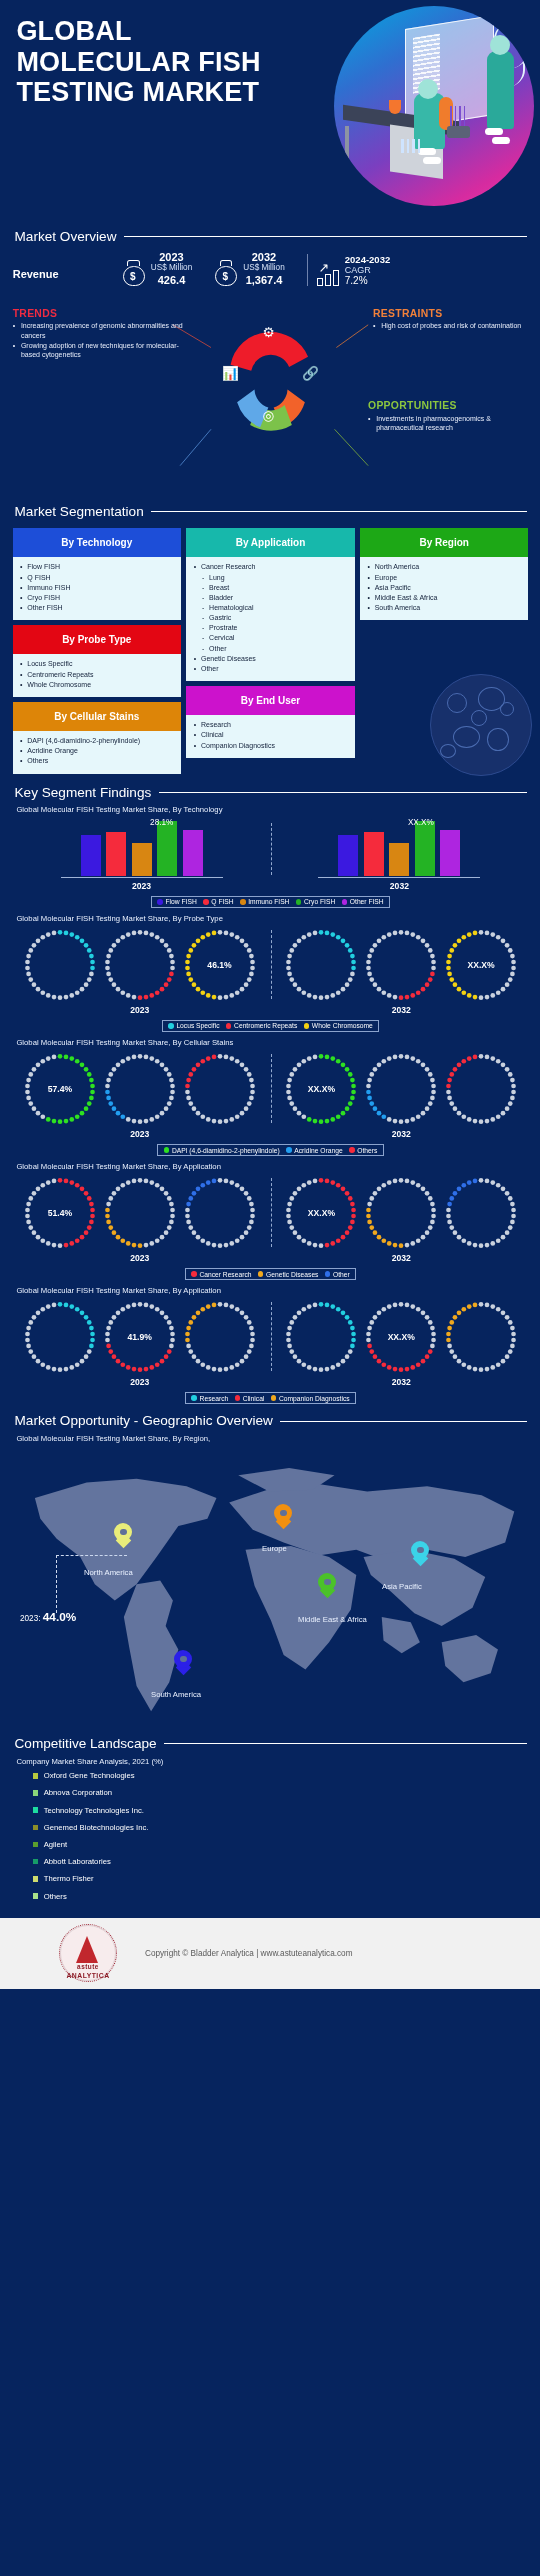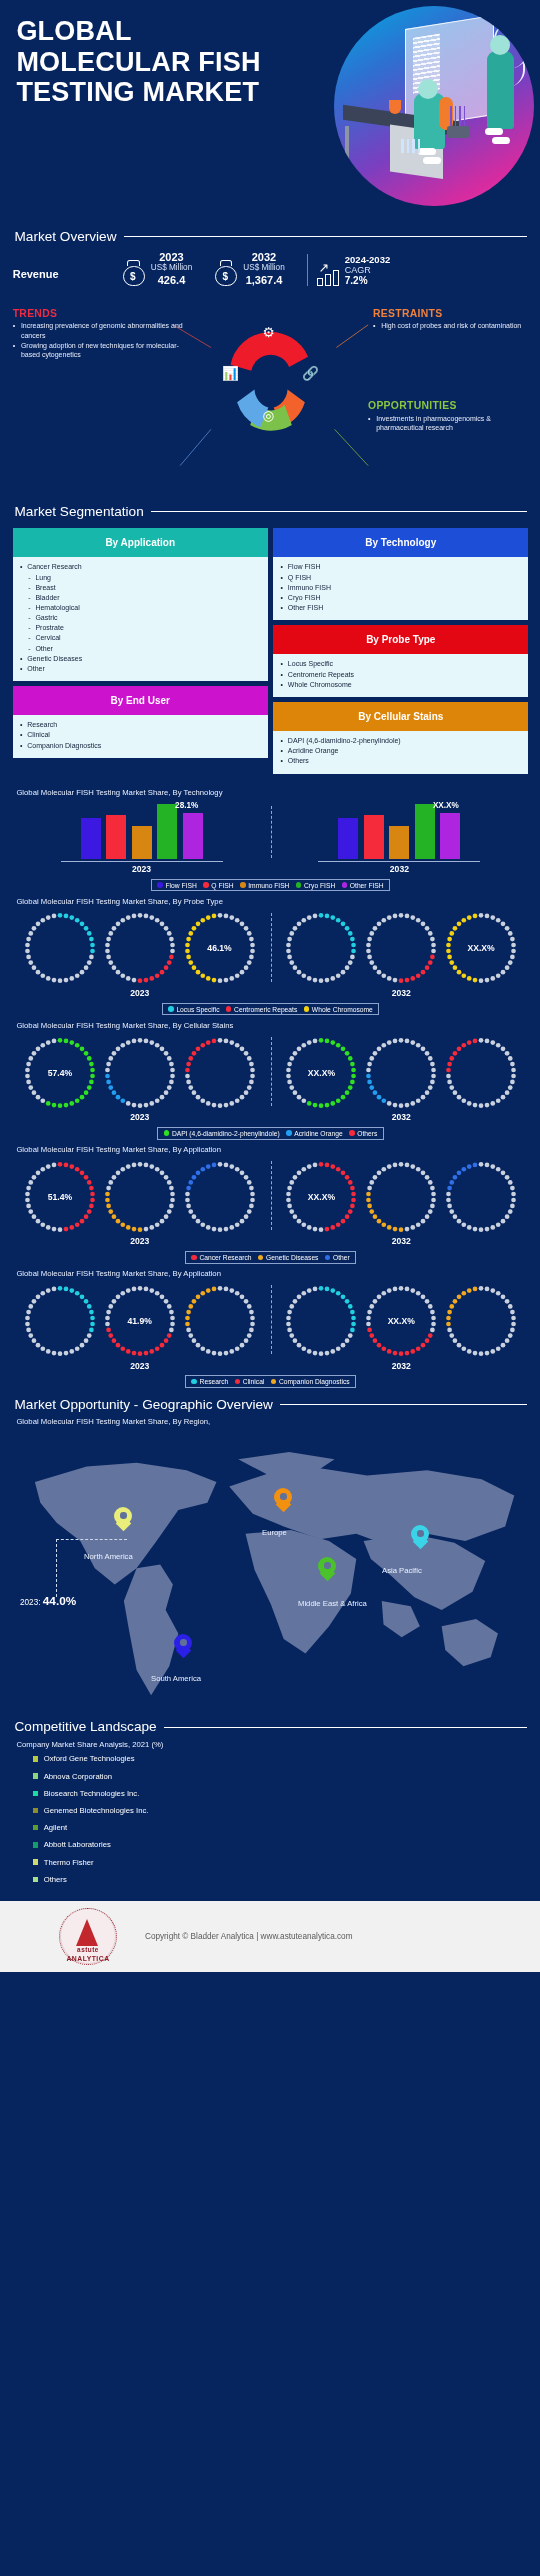--- a/index.html
+++ b/index.html
@@ -78,21 +78,21 @@
   .ov-col .val { font-size:11px; font-weight:bold; text-align:center; }
   .cagr-wrap { display:flex; align-items:flex-end; border-left:0.9px solid #6e82ad; padding-left:9px; }
   .cagr-icon { width:23.6px; height:23.6px; position:relative; margin-right:4.5px; }
   .cagr-icon .b1,.cagr-icon .b2,.cagr-icon .b3{position:absolute;bottom:0;border:1.3px solid #fff;}
   .cagr-icon .b1{left:0;width:6.4px;height:7.3px;}
   .cagr-icon .b2{left:8.2px;width:6.4px;height:11.8px;}
   .cagr-icon .b3{left:16.4px;width:6.4px;height:15.4px;}
   .cagr-icon .arrow{position:absolute;left:1.8px;top:0;font-size:12.7px;line-height:1;}
   .cagr-col .yrs{font-size:9.5px;font-weight:bold;}
   .cagr-col .lbl{font-size:9px;color:#d6e2f7;}
-  .cagr-col .pct{font-size:10px;font-weight:bold;}
+  .cagr-col .pct{font-size:10px;font-weight:normal;}
 
   
   .influence { position:relative; height: 209px; margin-top:1.8px; }
   .inf-col { position:absolute; width:173px; }
   .inf-col h4 { font-size:10.4px; font-weight:bold; letter-spacing:0.3px; }
   .inf-col ul { list-style:none; margin-top:2.7px; }
   .inf-col li { font-size:7px; line-height:1.35; position:relative; padding-left:8.2px; color:#e8eefb; margin-bottom:0.9px;}
   .inf-col li:before { content:"•"; position:absolute; left:0; }
   .inf-drivers { left:12.7px; top:14.5px; }
   .inf-drivers h4 { color:#ef2b41; }
@@ -121,21 +121,21 @@
     background:#17306b; border:1.8px solid #2c4a8f; overflow:hidden; }
   .cell-img i { position:absolute; display:block; border-radius:50%; border:1.3px solid #4a6bb0; }
 
   
   .bars-row { display:flex; position:relative; margin-top:5.5px; padding:0 12.7px; }
   .bars-half { flex:1; display:flex; flex-direction:column; align-items:center; }
   .bars { display:flex; align-items:flex-end; gap:5.5px; height:56px; padding:0 5.5px; }
   .bar { width:20px; }
   .bars-axis { width:162px; height:0.9px; background:#9fb4d8; margin-top:1.8px; }
   .bars-yr { font-size:8.6px; font-weight:bold; margin-top:2.7px; }
-  .bar-lab { font-size:8.2px; font-weight:bold; position:absolute;margin-left:25px; }
+  .bar-lab { font-size:8.2px; font-weight:normal; position:absolute; }
   .divider-v { position:absolute; left:50%; top:3.6px; bottom:16.4px; width:0;
     border-left:0.9px dashed #93a9cf; }
   .legend { display:flex; justify-content:center; margin-top:4.5px; }
   .legend-box { border:0.9px solid #8ba3cd; padding:1.8px 5.5px; display:flex; gap:6.4px; align-items:center; }
   .legend-item { display:flex; align-items:center; gap:2.7px; font-size:6.7px; white-space:nowrap; }
   .dot { width:5.5px; height:5.5px; border-radius:50%; display:inline-block; }
   .sq { width:5.5px; height:5.5px; display:inline-block; }
 
   .donut-row { display:flex; position:relative; margin-top:3.6px; padding:0 9px; }
   .donut-half { flex:1; display:flex; flex-direction:column; align-items:center; }
@@ -306,20 +306,49 @@
 
   <div class="sec-head">
     <div class="t">Market Segmentation</div>
     <div class="rule"></div>
   </div>
 
   <div class="segmentation">
     <div class="seg-grid">
 
       <div class="seg-col">
+        <div class="seg-card-head" style="background:#1d4ed8">By Technology</div>
+        <div class="seg-card-body">
+          <ul id="tech-list">
+              <li>Flow FISH</li>
+              <li>Q FISH</li>
+              <li>Immuno FISH</li>
+              <li>Cryo FISH</li>
+              <li>Other FISH</li>
+            </ul>
+        </div>
+        <div class="seg-card-head" style="background:#e30613;margin-top:4.5px">By Probe Type</div>
+        <div class="seg-card-body">
+          <ul id="probe-list">
+              <li>Locus Specific</li>
+              <li>Centromeric Repeats</li>
+              <li>Whole Chromosome</li>
+            </ul>
+        </div>
+        <div class="seg-card-head" style="background:#dd8508;margin-top:4.5px">By Cellular Stains</div>
+        <div class="seg-card-body">
+          <ul id="stain-list">
+              <li>DAPI (4,6-diamidino-2-phenylindole)</li>
+              <li>Acridine Orange</li>
+              <li>Others</li>
+            </ul>
+        </div>
+      </div>
+
+      <div class="seg-col">
         <div class="seg-card-head" style="background:#17b8ab">By Application</div>
         <div class="seg-card-body">
           <ul id="app-list">
               <li>Cancer Research</li>
               <li class="sub">Lung</li>
               <li class="sub">Breast</li>
               <li class="sub">Bladder</li>
               <li class="sub">Hematological</li>
               <li class="sub">Gastric</li>
               <li class="sub">Prostrate</li>
@@ -332,52 +361,48 @@
         <div class="seg-card-head" style="background:#cc12cc;margin-top:4.5px">By End User</div>
         <div class="seg-card-body">
           <ul id="enduser-list">
               <li>Research</li>
               <li>Clinical</li>
               <li>Companion Diagnostics</li>
             </ul>
         </div>
       </div>
 
-      <div class="seg-col">
-        <div class="seg-card-head" style="background:#1d4ed8">By Technology</div>
+      <div class="seg-col cellwrap">
+        <div class="seg-card-head" style="background:#1da816">By Region</div>
         <div class="seg-card-body">
-          <ul id="tech-list">
-              <li>Flow FISH</li>
-              <li>Q FISH</li>
-              <li>Immuno FISH</li>
-              <li>Cryo FISH</li>
-              <li>Other FISH</li>
+          <ul id="region-list">
+              <li>North America</li>
+              <li>Europe</li>
+              <li>Asia Pacific</li>
+              <li>Middle East &amp; Africa</li>
+              <li>South America</li>
             </ul>
         </div>
-        <div class="seg-card-head" style="background:#e30613;margin-top:4.5px">By Probe Type</div>
-        <div class="seg-card-body">
-          <ul id="probe-list">
-              <li>Locus Specific</li>
-              <li>Centromeric Repeats</li>
-              <li>Whole Chromosome</li>
-            </ul>
-        </div>
-        <div class="seg-card-head" style="background:#dd8508;margin-top:4.5px">By Cellular Stains</div>
-        <div class="seg-card-body">
-          <ul id="stain-list">
-              <li>DAPI (4,6-diamidino-2-phenylindole)</li>
-              <li>Acridine Orange</li>
-              <li>Others</li>
-            </ul>
-        </div>
-      </div>
-
+        <div class="cell-img">
+          <i style="left:16.4px;top:18px;width:20px;height:20px"></i>
+          <i style="left:47px;top:12.7px;width:27px;height:23.6px"></i>
+          <i style="left:22px;top:51px;width:27px;height:22px"></i>
+          <i style="left:56px;top:53px;width:22px;height:23.6px"></i>
+          <i style="left:40px;top:35px;width:16.4px;height:16.4px"></i>
+          <i style="left:9px;top:69px;width:16.4px;height:14.5px"></i>
+          <i style="left:69px;top:27px;width:14.5px;height:14.5px"></i>
+        </div>
+      </div>
     </div>
   </div>
 
+  <div class="sec-head">
+    <div class="t">Key Segment Findings</div>
+    <div class="rule"></div>
+  </div>
 
   <div id="charts-container">
       <div class="sub-title">Global Molecular FISH Testing Market Share, By Technology</div>
       <div class="bars-row">
         <div class="divider-v"></div>
         <div class="bars-half">
           <div style="position: relative;">
             <div class="bars">
               <div class="bar" style="height: 41px; background: rgb(59, 25, 224);"></div>
               <div class="bar" style="height: 44px; background: rgb(245, 43, 60);"></div>
@@ -1488,21 +1513,21 @@
         <div class="legend-row">
           <span class="sq" style="background: rgb(183, 201, 63);"></span>
           <span>Oxford Gene Technologies</span>
         </div>
         <div class="legend-row">
           <span class="sq" style="background: rgb(139, 214, 122);"></span>
           <span>Abnova Corporation</span>
         </div>
         <div class="legend-row">
           <span class="sq" style="background: rgb(29, 219, 160);"></span>
-          <span>Biosearch Technologies Inc.</span>
+          <span>Technology Technologies Inc.</span>
         </div>
         <div class="legend-row">
           <span class="sq" style="background: rgb(139, 142, 42);"></span>
           <span>Genemed Biotechnologies Inc.</span>
         </div>
         <div class="legend-row">
           <span class="sq" style="background: rgb(90, 158, 46);"></span>
           <span>Agilent</span>
         </div>
         <div class="legend-row">

